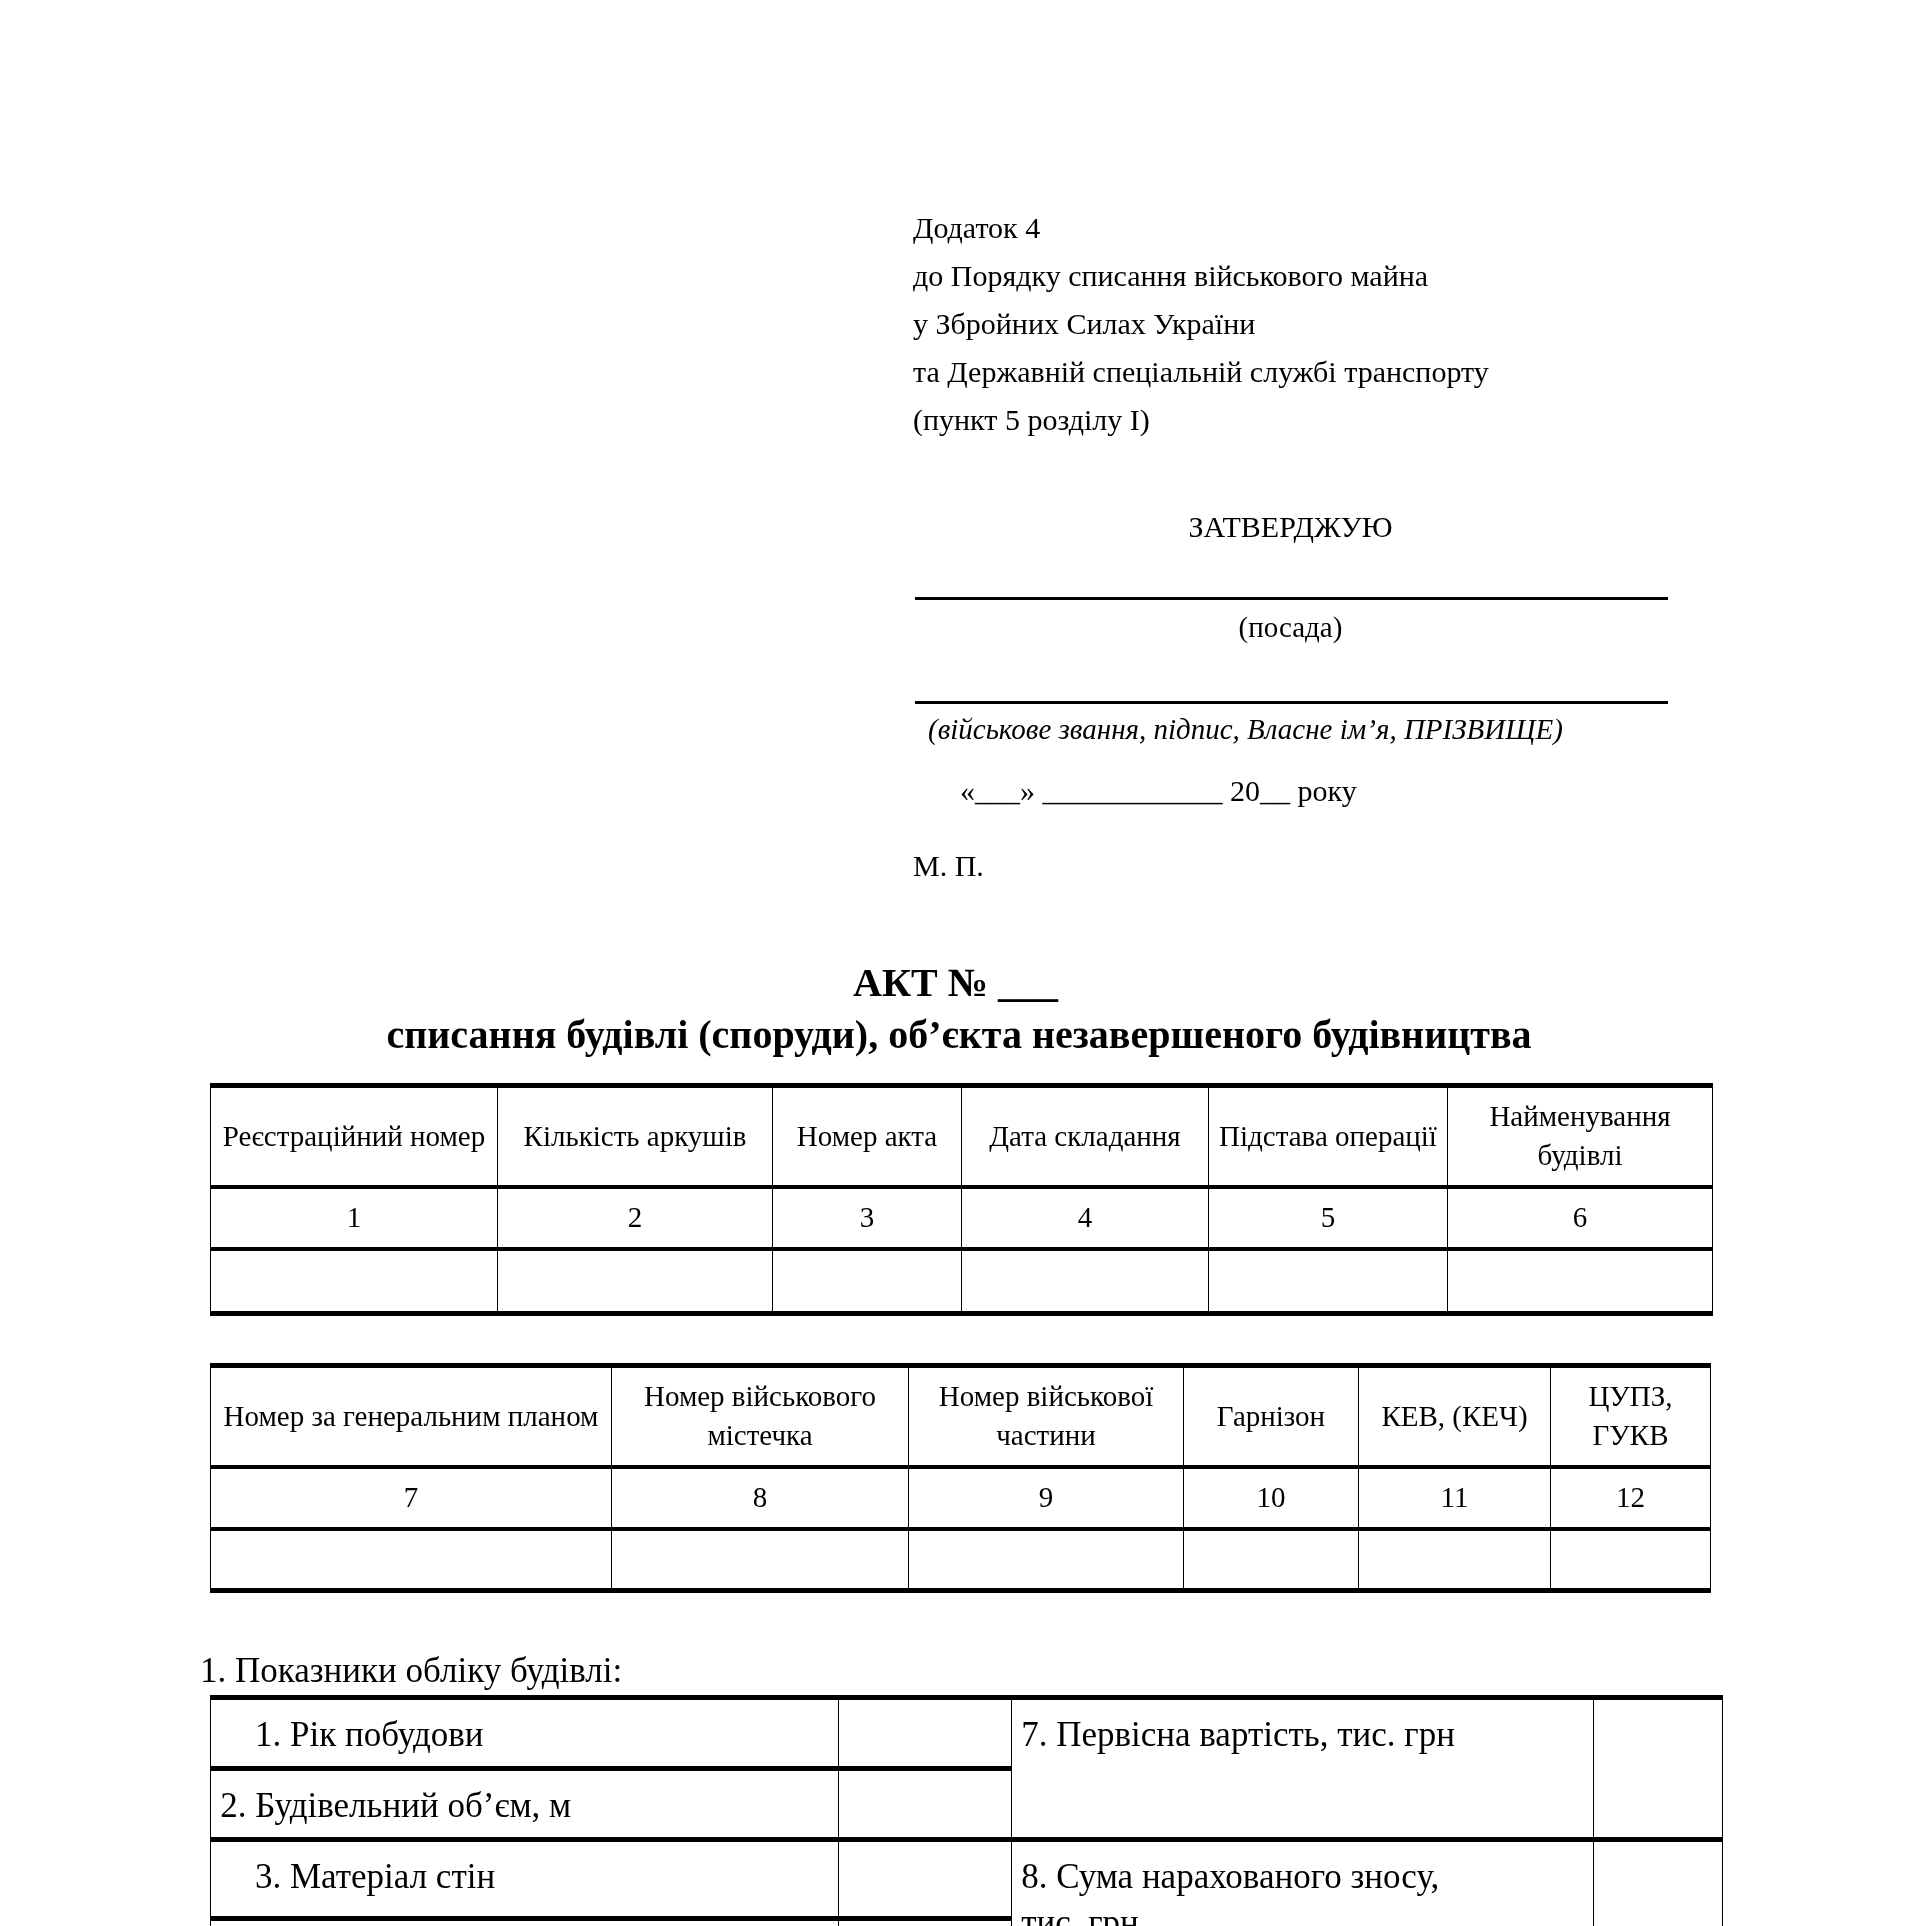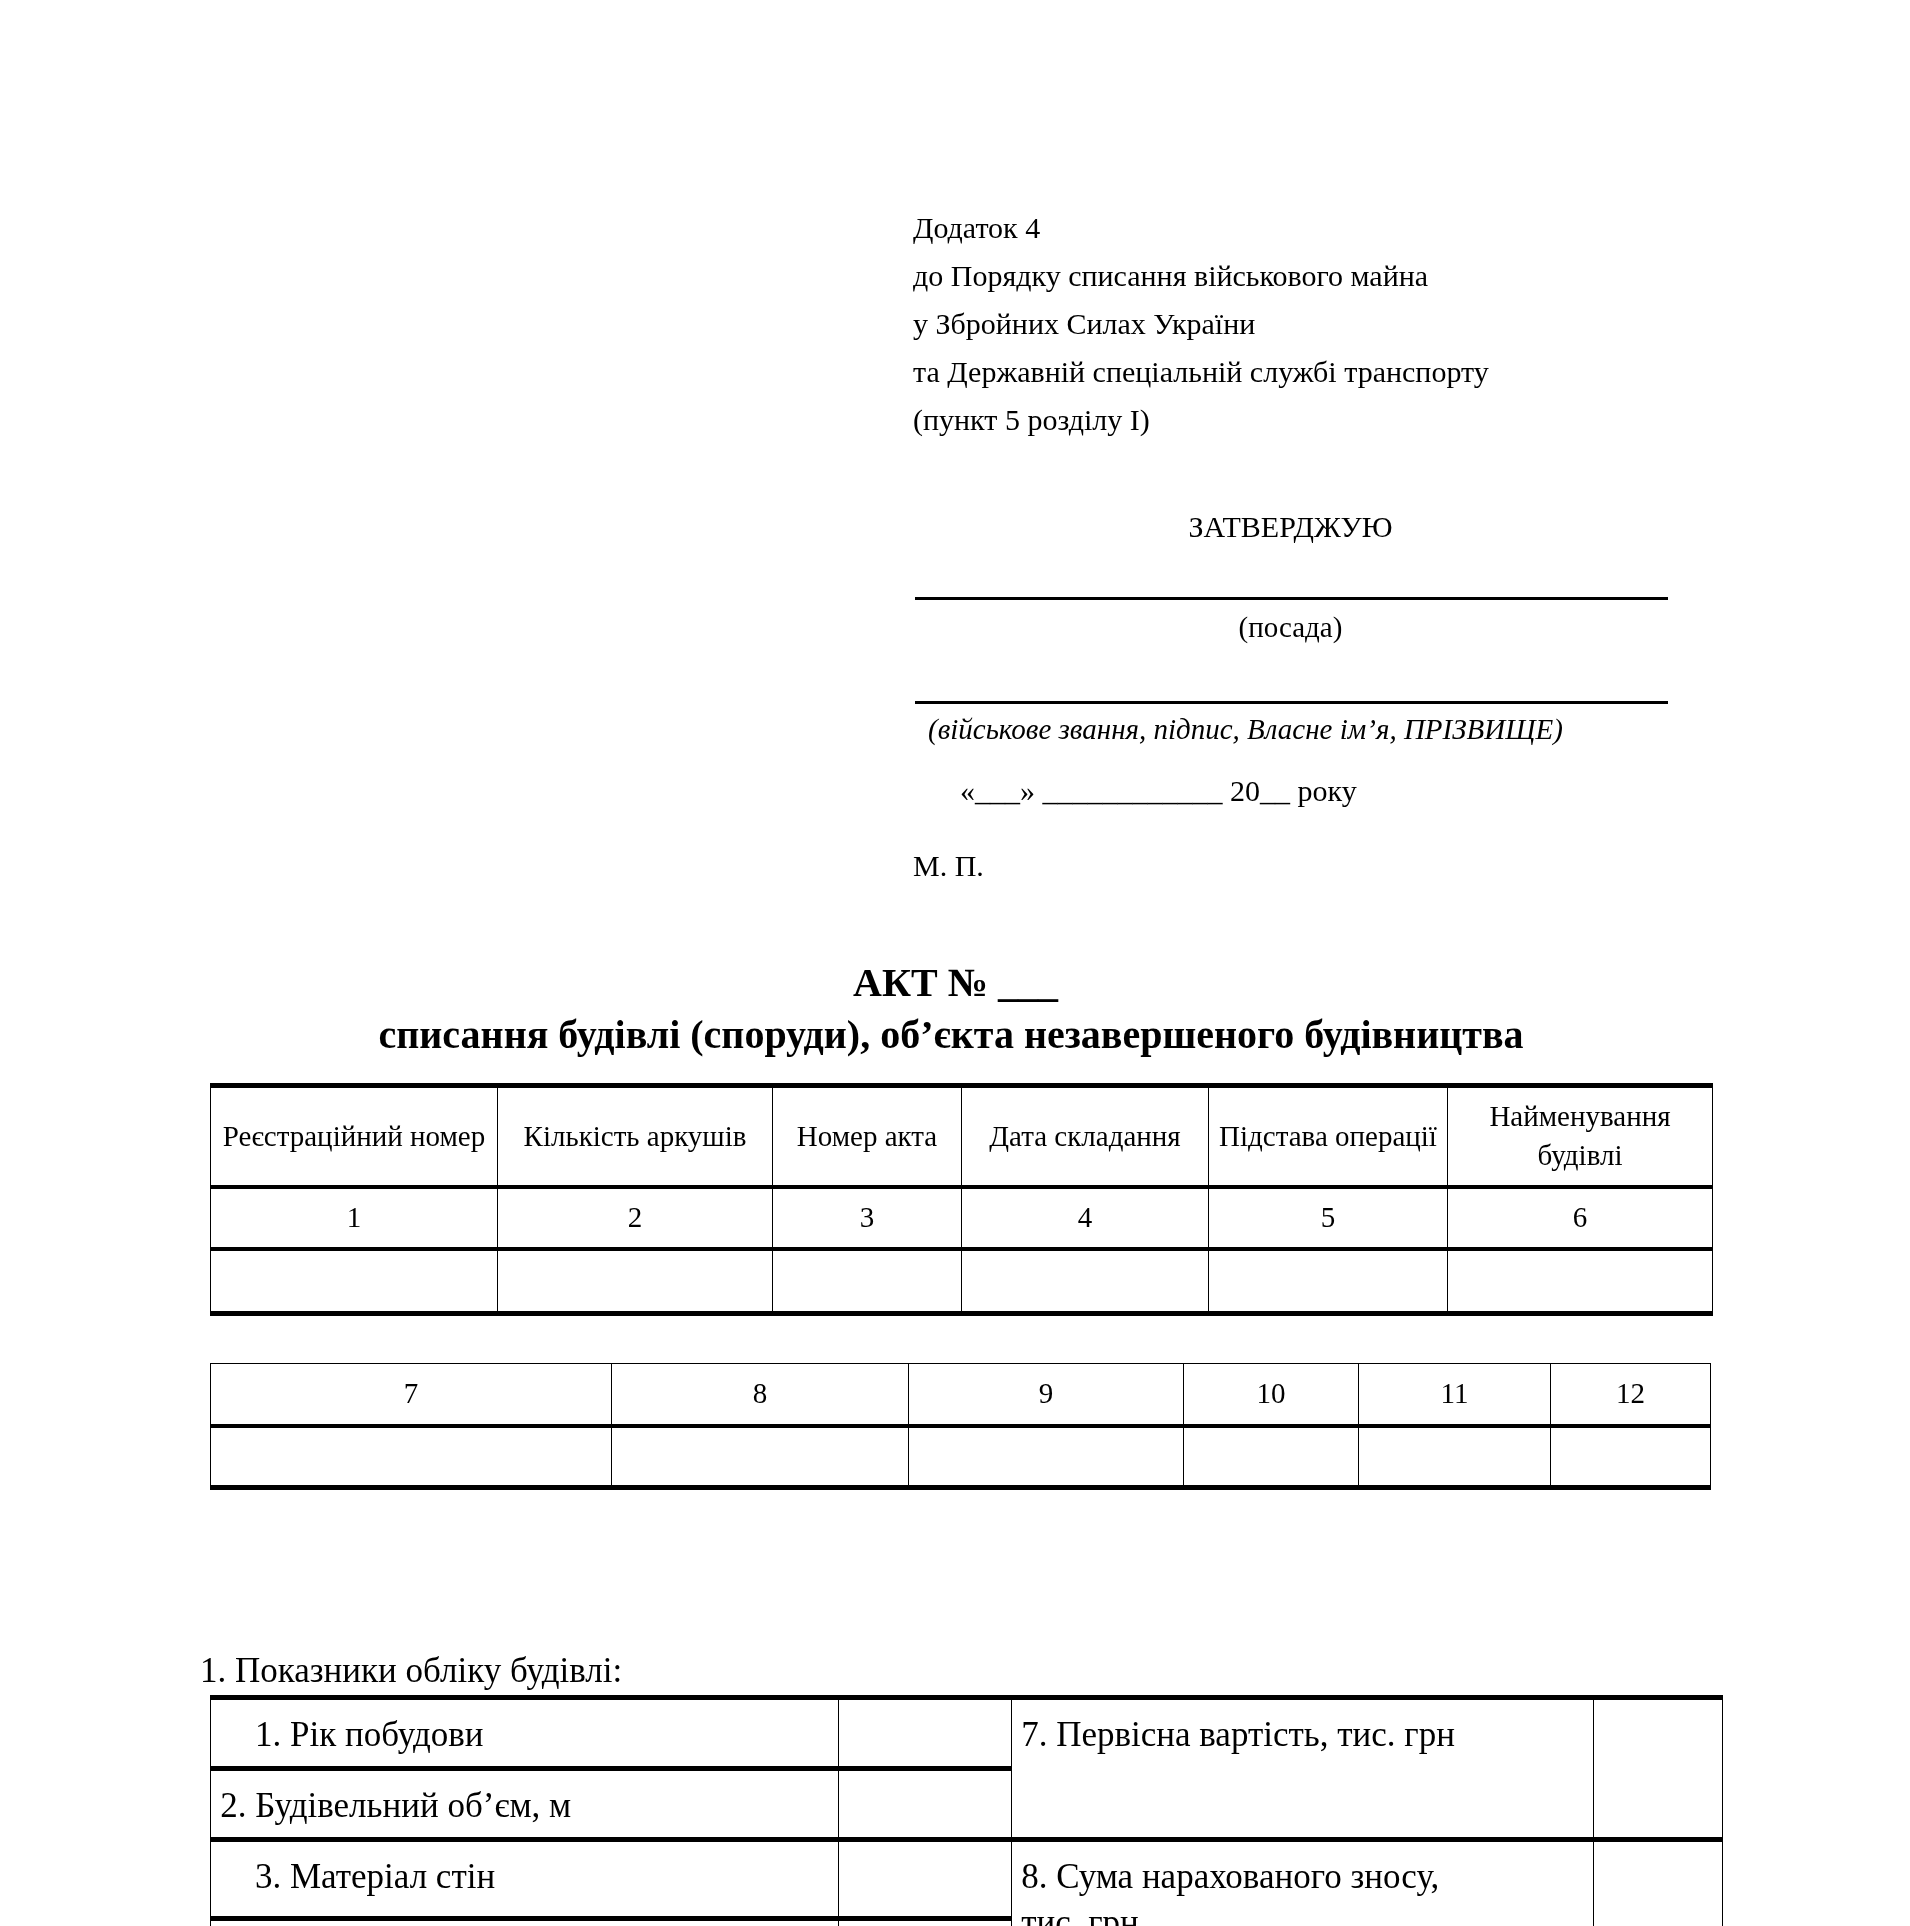--- a/index.html
+++ b/index.html
@@ -38,21 +38,21 @@
 
 <div class="abs rb-line center" style="left:913px; width:755px; top:503px;">ЗАТВЕРДЖУЮ</div>
 <div class="rule" style="left:915px; width:753px; top:597px;"></div>
 <div class="abs caption center" style="left:913px; width:755px; top:611px;">(посада)</div>
 <div class="rule" style="left:915px; width:753px; top:701px;"></div>
 <div class="abs caption" style="left:928px; top:713px;font-style:italic;">(військове звання, підпис, Власне ім’я, ПРІЗВИЩЕ)</div>
 <div class="abs rb-line" style="left:913px; top:767px;margin-left:47px;">«___» ____________ 20__ року</div>
 <div class="abs rb-line" style="left:913px; top:842px;">М. П.</div>
 
 <div class="abs title center" style="left:0; width:1911px; top:959px;">АКТ № ___</div>
-<div class="abs title center" style="left:8px; width:1886px; top:1011px;">списання будівлі (споруди), об’єкта незавершеного будівництва</div>
+<div class="abs title center" style="left:16px; width:1886px; top:1011px;">списання будівлі (споруди), об’єкта незавершеного будівництва</div>
 
 <table class="grid" style="left:210px; top:1083px; width:1501px;padding-left:30px;">
   <colgroup>
     <col style="width:287px">
       <col style="width:275px">
       <col style="width:189px">
     <col style="width:247px">
       <col style="width:239px">
       <col style="width:265px">
   </colgroup>
@@ -87,20 +87,28 @@
 <table class="grid" style="left:210px; top:1363px; width:1501px;">
   <colgroup>
     <col style="width:401px">
       <col style="width:297px">
       <col style="width:275px">
     <col style="width:175px">
       <col style="width:192px">
       <col style="width:160px">
   </colgroup>
   <tbody>
+      <tr class="first thick-bottom" style="height:101px;">
+    <td>Номер за генеральним планом</td>
+    <td>Номер військового містечка</td>
+    <td>Номер військової частини</td>
+    <td>Гарнізон</td>
+    <td>КЕВ, (КЕЧ)</td>
+    <td>ЦУПЗ, ГУКВ</td>
+  </tr>
   <tr class="thick-bottom" style="height:62px;">
     <td>7</td>
     <td>8</td>
     <td>9</td>
     <td>10</td>
     <td>11</td>
     <td>12</td>
   </tr>
   <tr class="last" style="height:62px;">
     <td></td>

